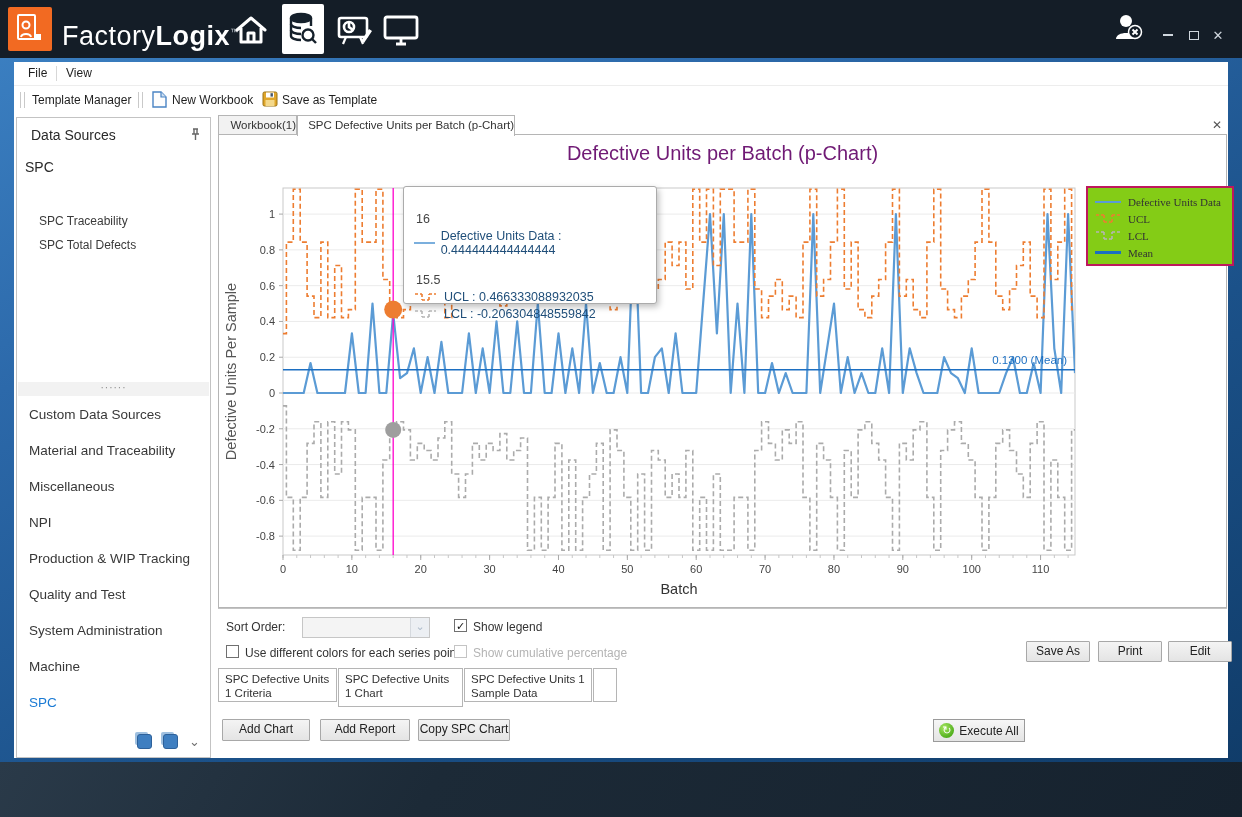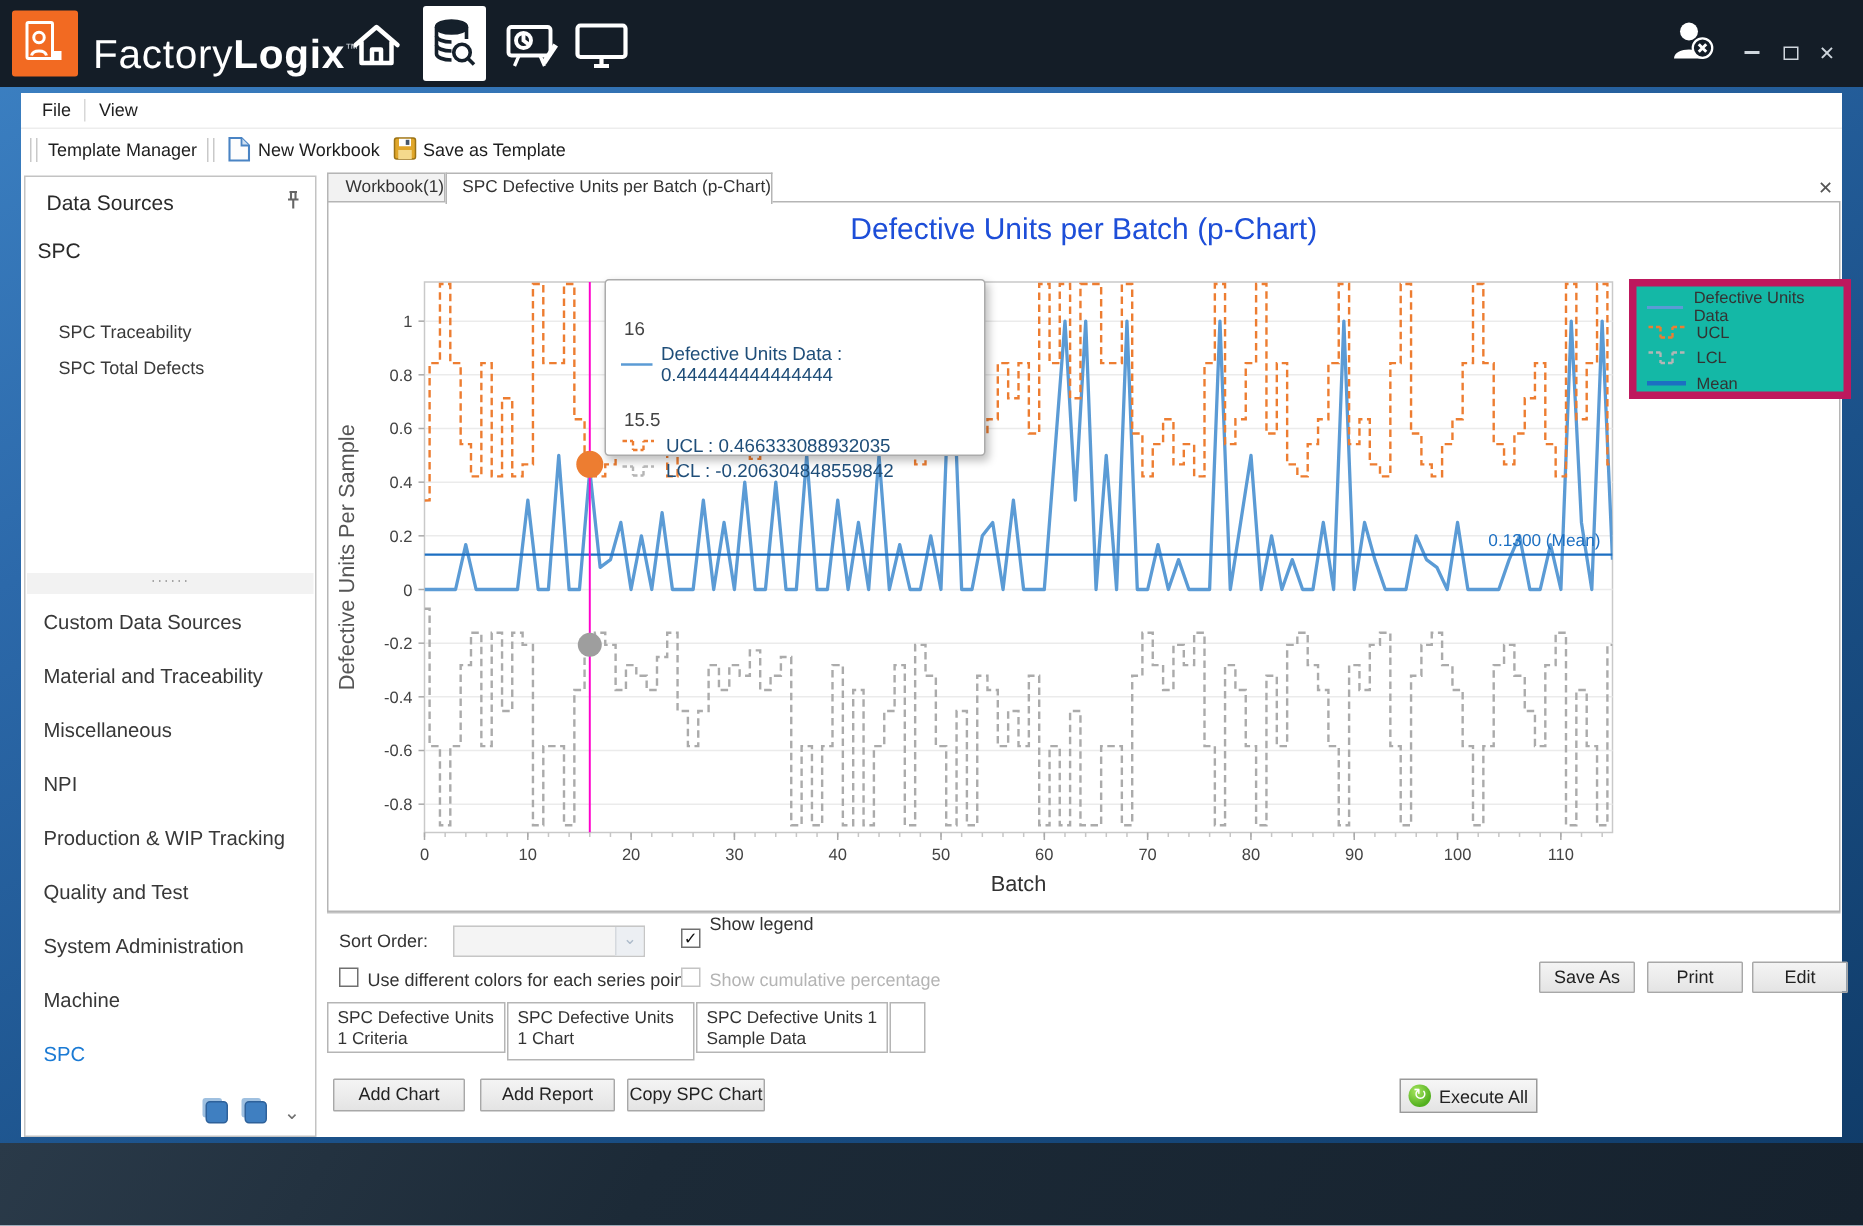--- a/index.html
+++ b/index.html
@@ -44,32 +44,32 @@
   .cube { width:15px; height:15px; background:#3f7fc1; border-radius:3px; border:1px solid #2e619a; box-shadow:-3px -3px 0 -1px #9fc0e0; }
   .chev { color:#707070; font-size:13px; }
 
   
   .doc-tab { position:absolute; top:53px; height:20px; background:#f2f2f2; border:1px solid #b5b5b5; font-size:11.5px;
              color:#333; text-align:right; line-height:19px; }
   .doc-tab.active { background:#fff; border-bottom:none; height:21px; z-index:5; }
   .main-panel { position:absolute; left:204px; top:72px; width:1009px; height:474px; background:#fff; border:1px solid #b5b5b5; }
   .tab-close { position:absolute; top:56px; font-size:12px; color:#555; }
 
-  .chart-title { position:absolute; left:204px; top:80px; width:1009px; text-align:center; font-size:20px; color:#1d4ed8; }
+  .chart-title { position:absolute; left:204px; top:80px; width:1009px; text-align:center; font-size:20px; color:#701a75; }
 
   .chart-wrap { position:absolute; left:208px; top:110px; width:860px; height:436px; }
 
   
   .tooltip { position:absolute; left:181px; top:14px; width:254px; height:118px; background:#fff; border:1px solid #ababab;
              border-radius:3px; box-shadow:2px 3px 6px rgba(0,0,0,.25); padding:9px 10px; z-index:9; }
   .tt-head { font-size:12.5px; color:#444; margin:16px 0 3px 2px; }
   .tt-row { display:flex; align-items:center; gap:6px; font-size:12.5px; color:#1f4e79; margin:3px 0; }
 
   
-  .legend { position:absolute; left:1072px; top:124px; width:148px; height:80px; background:#14b8a6; border:5px solid #be185d; padding:5px 7px; }
+  .legend { position:absolute; left:1072px; top:124px; width:148px; height:80px; background:#84cc16; border:2px solid #be185d; padding:5px 7px;font-family:Liberation Serif, serif; }
   .lg-row { display:flex; align-items:center; gap:7px; height:17px; font-size:11px; color:#333; }
   .lg-line { width:26px; height:2px; background:#5b9bd5; }
   .lg-mean { width:26px; height:3px; background:#1c6fc2; }
 
   
   .ctl-area { position:absolute; left:204px; top:546px; width:1009px; height:61px; background:#fff; border-top:1px solid #c3c3c3; }
   .lbl { position:absolute; font-size:12px; color:#333; }
   .lbl.dis { color:#b4b4b4; }
   .combo { position:absolute; left:84px; top:8px; width:128px; height:21px; background:#f4f4f4; border:1px solid #c6c6c6; }
   .combo .dd { position:absolute; right:0; top:0; width:19px; height:19px; background:#eceff3; color:#aebccb;
@@ -413,21 +413,21 @@
           <span>Mean</span>
         </div>
     </div>
 
     <div class="ctl-area">
       <span class="lbl" style="left:8px;top:11px">Sort Order:</span>
       <span class="combo">
           <span class="dd">⌄</span>
         </span>
       <span class="chk" style="left:236px;top:10px">✓</span>
-      <span class="lbl" style="left:255px;top:0">Show legend</span>
+      <span class="lbl" style="left:255px;top:11px">Show legend</span>
       <span class="chk" style="left:8px;top:36px"></span>
       <span class="lbl" style="left:27px;top:37px">Use different colors for each series point</span>
       <span class="chk dis" style="left:236px;top:36px"></span>
       <span class="lbl dis" style="left:255px;top:37px">Show cumulative percentage</span>
       <span class="btn" style="left:808px;top:32px;width:64px">Save As</span>
       <span class="btn" style="left:880px;top:32px;width:64px">Print</span>
       <span class="btn" style="left:950px;top:32px;width:64px">Edit</span>
     </div>
 
     <div class="btab" style="left:204px;top:606px;width:119px;height:34px">SPC Defective Units 1 Criteria</div>

